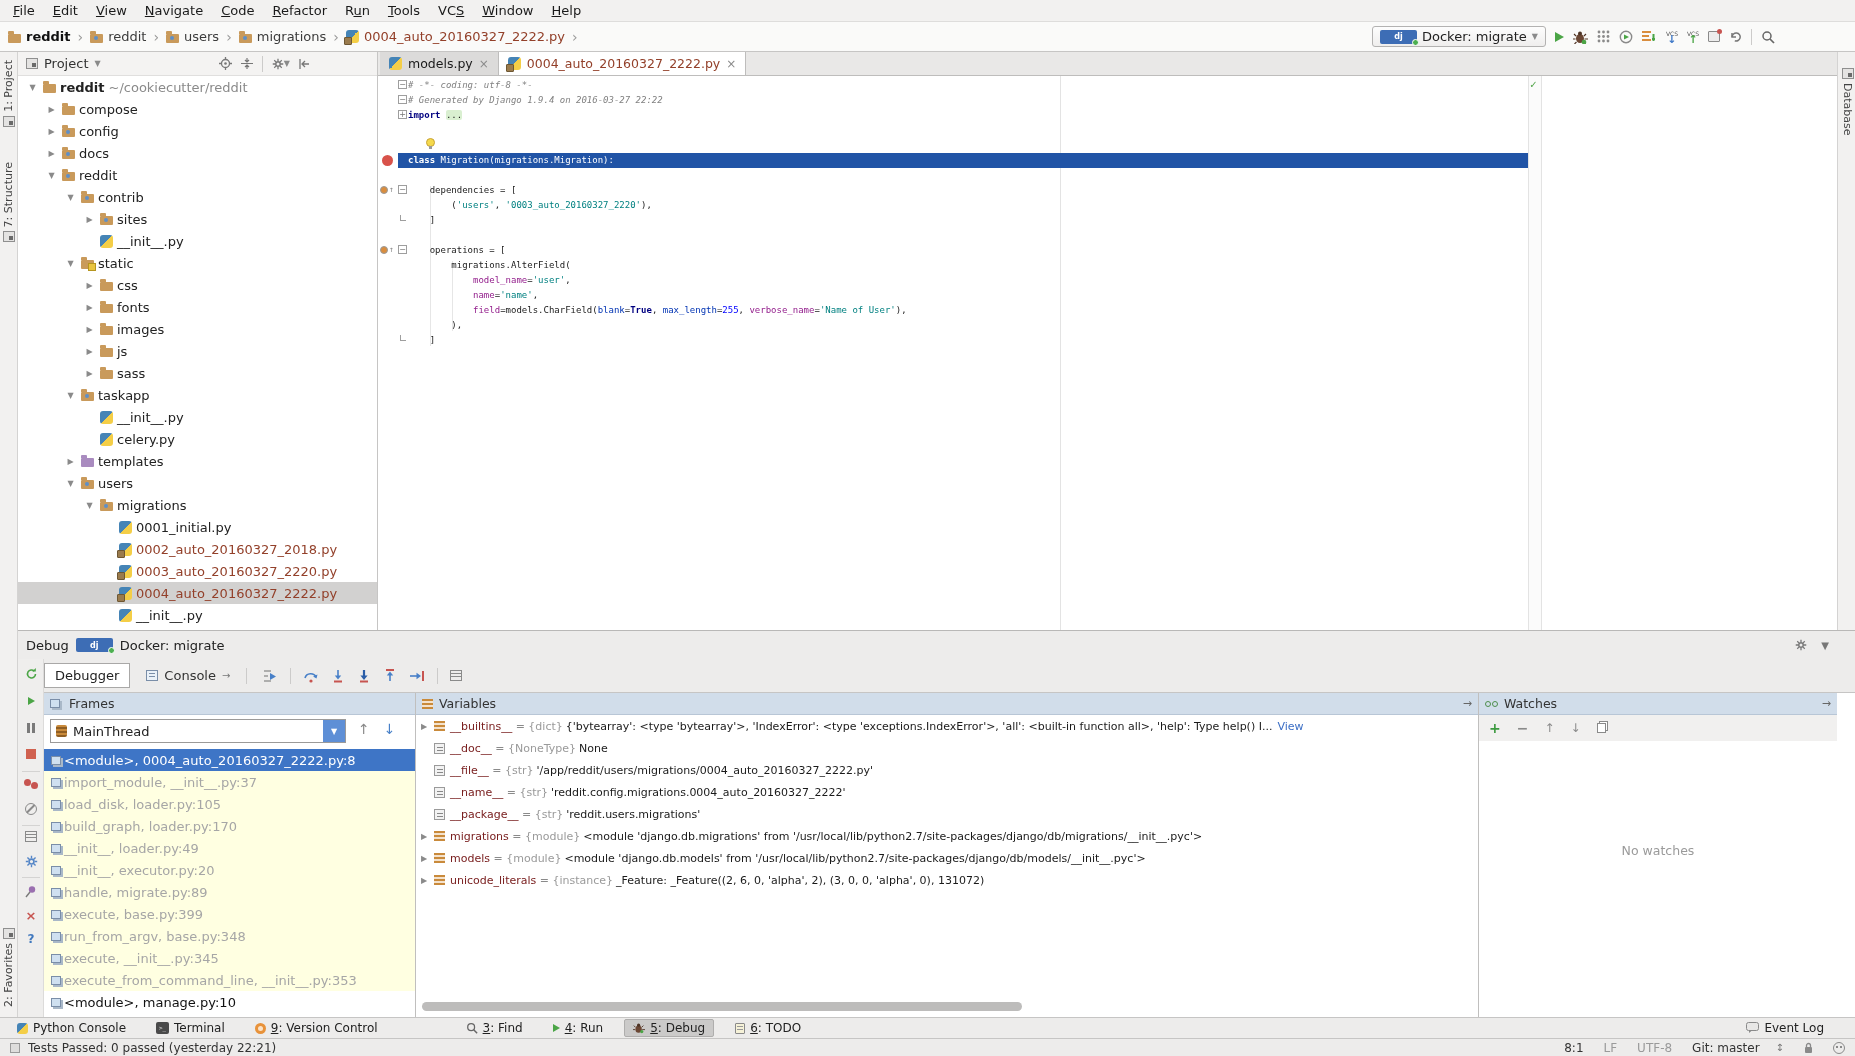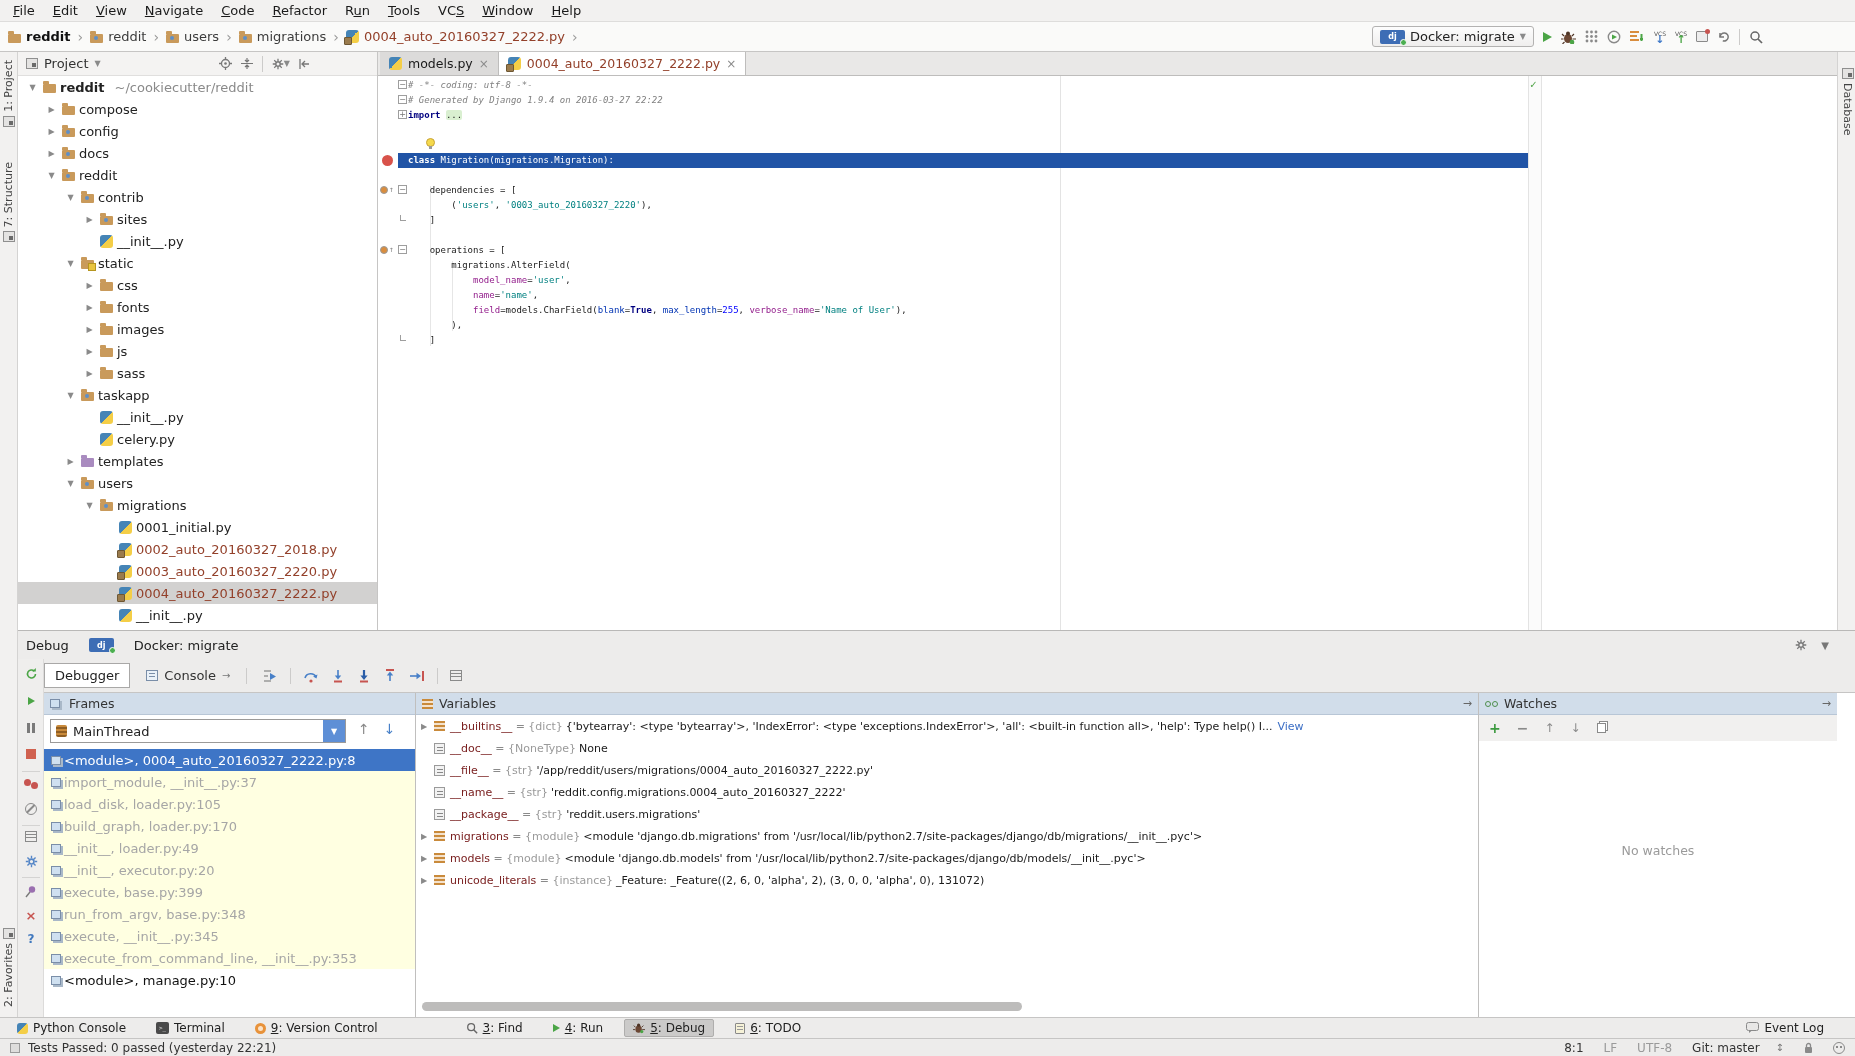--- a/index.html
+++ b/index.html
@@ -19,21 +19,21 @@
   .crumb{display:flex;align-items:center;gap:5px;color:#3c3c3c;font-size:13px}
   .crumb-first .c-label{font-weight:bold;color:#111}
   .crumb-file .c-label{color:#93402a}
   .crumb-sep{color:#9a9a9a;font-size:14px}
   .run-controls{position:absolute;left:1372px;top:0;height:29px;display:flex;align-items:center;gap:9px}
   .docker-btn{height:21px;border:1px solid #B3B2B1;border-radius:3px;background:linear-gradient(#FDFDFD,#EFEEED);display:flex;align-items:center;gap:5px;padding:0 7px}
   .dd-caret{color:#8a8a8a;font-size:8px}
   .tool-sep{width:1px;height:16px;background:#CCCBCA}
 
   
-  .i-dj{position:relative;width:25px;height:14px;border-radius:2px;background:#3D6DB5;color:#fff;font-size:8px;font-weight:bold;display:flex;align-items:center;justify-content:center;flex:none}
+  .i-dj{position:relative;width:37px;height:14px;border-radius:2px;background:#3D6DB5;color:#fff;font-size:8px;font-weight:bold;display:flex;align-items:center;justify-content:center;flex:none}
   .i-dj::after{content:"";position:absolute;right:-2px;bottom:-2px;width:5px;height:5px;border-radius:50%;background:#4CAF50;border:1px solid #fff}
   .tri{width:0;height:0;border-left:9px solid #4BA546;border-top:5px solid transparent;border-bottom:5px solid transparent}
   .tri.sm{border-left-width:7px;border-top-width:4px;border-bottom-width:4px}
   .i-folder{position:relative;width:13px;height:9px;background:#C99A5B;border-radius:1px;flex:none;margin-top:3px}
   .i-folder::before{content:"";position:absolute;left:0;top:-3px;width:6px;height:3px;background:#C99A5B;border-radius:1px 1px 0 0}
   .i-folder.pkg::after{content:"";position:absolute;left:4px;top:2px;width:4px;height:4px;border-radius:50%;background:#5E8FC8}
   .i-folder.tmpl,.i-folder.tmpl::before{background:#A98BBF}
   .i-folder.staticf::after{content:"";position:absolute;right:-2px;bottom:-2px;width:6px;height:6px;background:#E9C440;border:1px solid #B5951F}
   .i-py{position:relative;width:13px;height:13px;border-radius:3px;background:linear-gradient(135deg,#4584B6 50%,#F4CE47 50%);flex:none}
   .i-py.lock::after{content:"";position:absolute;left:-2px;bottom:-2px;width:6px;height:6px;background:#9A7B4D;border:1px solid #6E5733;border-radius:1px}
@@ -85,21 +85,21 @@
   .stripe-ic::after{content:"";position:absolute;right:1px;bottom:1px;width:4px;height:4px;background:#6a6a6a}
 
   
   #project{left:18px;top:52px;width:360px;height:578px;background:#fff;border-right:1px solid #C6C5C4}
   .pj-header{height:24px;background:#F4F3F2;border-bottom:1px solid #E0DFDE;display:flex;align-items:center;padding:0 8px;gap:6px;font-size:13px;color:#333}
   .pj-icons{margin-left:auto;display:flex;align-items:center;gap:9px;margin-right:58px;color:#777}
   .tree{position:absolute;top:24px;left:0;right:0;bottom:0;overflow:hidden}
   .trow{height:22px;display:flex;align-items:center;gap:4px;font-size:13px;white-space:nowrap}
   .trow.sel{background:#D2D1D0}
   .lv0{padding-left:8px}.lv1{padding-left:27px}.lv2{padding-left:46px}.lv3{padding-left:65px}.lv4{padding-left:84px}
-  .t-extra{color:#8a8a8a;margin-left:6px}
+  .t-extra{color:#8a8a8a;}
   .t-brown{color:#93402a}
   .t-bold{font-weight:bold}
 
   
   #editor{left:378px;top:52px;width:1459px;height:578px;background:#fff}
   .tabbar{height:24px;background:#E9E8E7;border-bottom:1px solid #BEBDBC;display:flex;align-items:stretch;padding-left:2px}
   .etab{display:flex;align-items:center;gap:6px;padding:0 9px;font-size:12.5px;border-right:1px solid #BEBDBC;background:#DCDBDA;color:#1a1a1a}
   .etab.active{background:#fff;color:#93402a;border-left:1px solid #BEBDBC;margin-left:-1px}
   .tab-x{color:#8a8a8a;font-size:12px}
   .tab-x::before{content:"×"}
@@ -126,21 +126,21 @@
   .oic b{color:#8a8a8a;font-size:8px;font-weight:normal}
   .fold{position:absolute;left:20px;width:9px;height:9px;border:1px solid #9e9e9e;background:#fff;color:#777;font-size:8px;line-height:7px;text-align:center;font-family:"DejaVu Sans",sans-serif}
   .fold.minus::before{content:"−"}
   .fold.plus::before{content:"+"}
   .foldend{position:absolute;left:22px;width:6px;height:6px;border-left:1px solid #9e9e9e;border-bottom:1px solid #9e9e9e}
   .bulb{position:absolute;left:48px;top:62px;width:9px;height:9px;border-radius:50%;background:#F5D94C;border:1px solid #C8A336}
   .bulb::after{content:"";position:absolute;left:2px;bottom:-3px;width:3px;height:3px;background:#9a9a9a}
 
   
   #debug{left:18px;top:630px;width:1837px;height:387px;background:#fff;border-top:1px solid #B9B8B7}
-  .dbg-header{height:28px;background:#EDECEB;display:flex;align-items:center;padding-left:8px;gap:20px;font-size:13px;color:#222;position:relative}
+  .dbg-header{height:28px;background:#EDECEB;display:flex;align-items:center;padding-left:8px;gap:7px;font-size:13px;color:#222;position:relative}
   .dbg-header-icons{position:absolute;right:26px;display:flex;gap:14px;align-items:center;color:#777}
   .dbg-tabs{height:34px;background:#EDECEB;border-bottom:1px solid #C6C5C4;display:flex;align-items:center;padding-left:26px;gap:6px;position:relative}
   .dtab{border:1px solid #A9A8A7;background:#fff;padding:4px 10px;display:flex;gap:6px;align-items:center;font-size:13px}
   .dtab.flat{border:none;background:transparent;color:#333}
   .i-console{width:12px;height:11px;border:1px solid #7a8ea8;background:#EAF1F8;position:relative}
   .i-console::after{content:"";position:absolute;left:2px;top:2px;width:6px;height:1px;background:#7a8ea8;box-shadow:0 3px 0 #7a8ea8}
   .mini-arrow{color:#777;font-size:10px}
   .mini-arrow::before{content:"→"}
   .step-icons{display:flex;align-items:center;gap:12px;margin-left:10px}
   .dbg-strip{position:absolute;left:0;top:28px;bottom:0;width:26px;background:#EFEEED;border-right:1px solid #DCDBDA}
@@ -703,20 +703,24 @@
         <div class="frow flib">
             <span class="i-frame"></span>
             <span>__init__, loader.py:49</span>
           </div>
         <div class="frow flib">
             <span class="i-frame"></span>
             <span>__init__, executor.py:20</span>
           </div>
         <div class="frow flib">
             <span class="i-frame"></span>
+            <span>handle, migrate.py:89</span>
+          </div>
+        <div class="frow flib">
+            <span class="i-frame"></span>
             <span>execute, base.py:399</span>
           </div>
         <div class="frow flib">
             <span class="i-frame"></span>
             <span>run_from_argv, base.py:348</span>
           </div>
         <div class="frow flib">
             <span class="i-frame"></span>
             <span>execute, __init__.py:345</span>
           </div>

